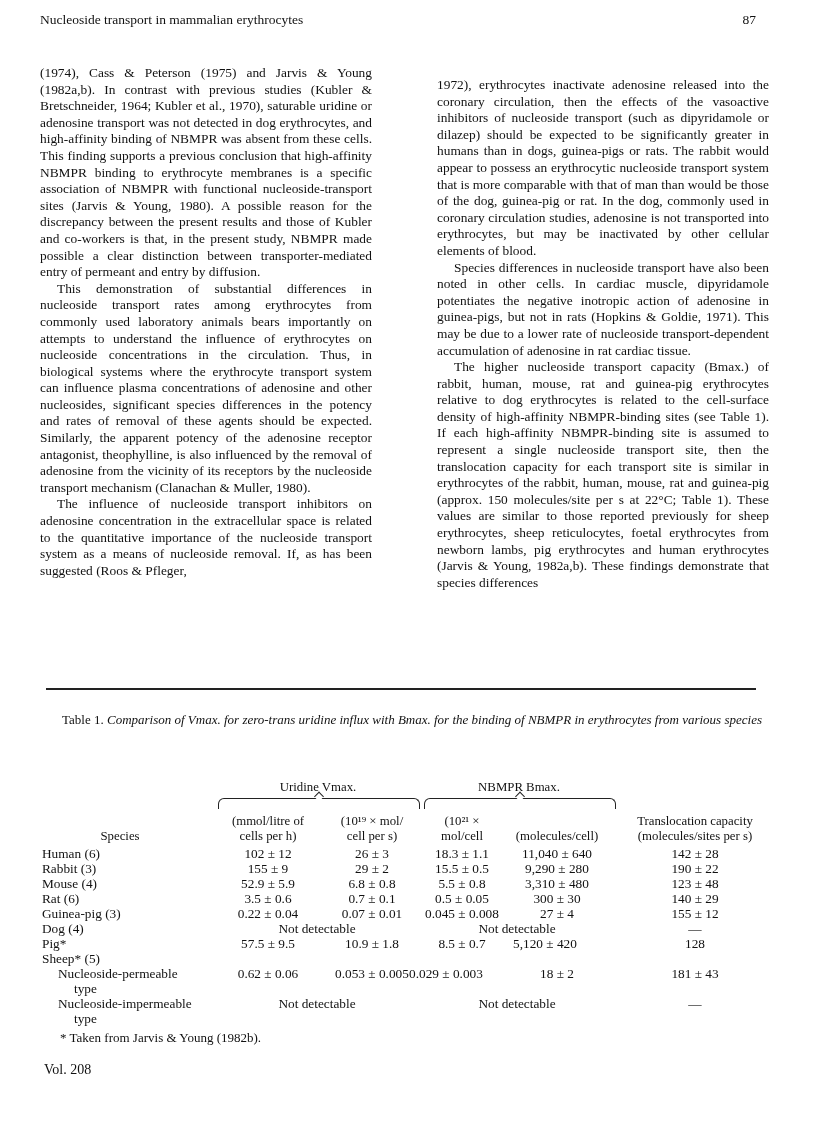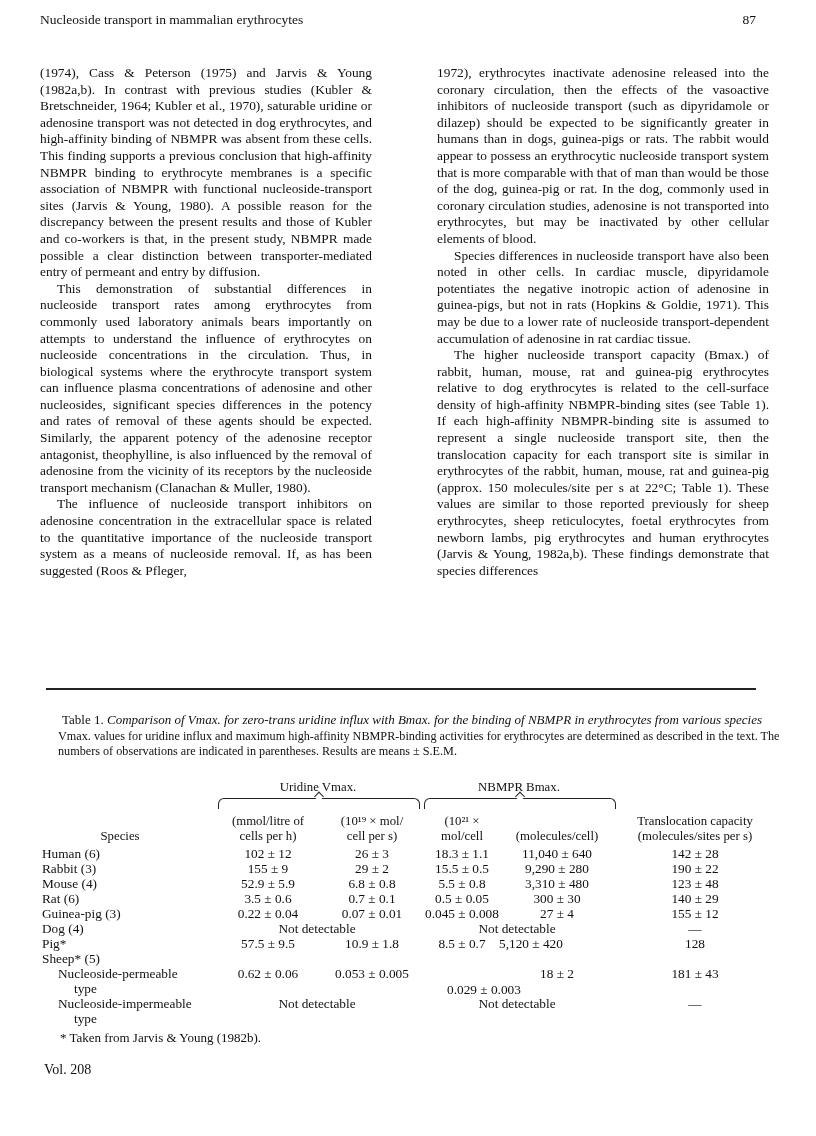--- a/index.html
+++ b/index.html
@@ -1,21 +1,21 @@
 <!DOCTYPE html>
 <html><head>
 <meta charset="utf-8">
 <style>
   html, body { margin: 0; padding: 0; background: #ffffff; }
   body { width: 816px; height: 1136px; position: relative; color: #111; font-family: "Liberation Serif", "DejaVu Serif", serif; overflow: hidden; }
   .running-head { position: absolute; top: 12px; left: 40px; width: 716px; font-size: 13.5px; }
   .running-head .page-num { position: absolute; right: 0; top: 0; }
   .col { position: absolute; top: 65px; width: 332px; font-size: 13.4px; line-height: 16.6px; text-align: justify; }
   .col.left { left: 40px; }
-  .col.right { left: 437px; }
+  .col.right { left: 437px; margin-top: 12px; }
   .col p { margin: 0; }
   .col p.indent { text-indent: 17px; }
   .rule { position: absolute; top: 688px; left: 46px; width: 710px; height: 1.5px; background: #222; }
   .table-caption { position: absolute; top: 712px; left: 40px; width: 744px; font-size: 13px; line-height: 15px; }
   .table-caption .cap-title { text-align: center; }
   .table-caption .cap-title i { font-style: italic; }
   .table-caption .cap-note { font-size: 12.2px; margin-top: 2px; padding-left: 18px; font-family: "Liberation Sans Narrow","Liberation Serif", serif; }
   .tbl { position: absolute; top: 780px; left: 40px; width: 744px; font-size: 13.3px; }
   .tbl .grp { position: absolute; top: 0; text-align: center; font-size: 12.8px; }
   .brace { position: absolute; top: 18px; height: 10px; border-top: 1.3px solid #222; border-left: 1.3px solid #222; border-right: 1.3px solid #222; border-radius: 6px 6px 0 0; }
@@ -49,21 +49,20 @@
   <p class="indent">The higher nucleoside transport capacity (Bmax.) of rabbit, human, mouse, rat and guinea-pig erythrocytes relative to dog erythrocytes is related to the cell-surface density of high-affinity NBMPR-binding sites (see Table 1). If each high-affinity NBMPR-binding site is assumed to represent a single nucleoside transport site, then the translocation capacity for each transport site is similar in erythrocytes of the rabbit, human, mouse, rat and guinea-pig (approx. 150 molecules/site per s at 22°C; Table 1). These values are similar to those reported previously for sheep erythrocytes, sheep reticulocytes, foetal erythrocytes from newborn lambs, pig erythrocytes and human erythrocytes (Jarvis &amp; Young, 1982a,b). These findings demonstrate that species differences</p>
 </div>
 
 <div class="rule"></div>
 
 <div class="table-caption">
   <div class="cap-title">
     <span>Table 1.</span>
     <i>Comparison of Vmax. for zero-trans uridine influx with Bmax. for the binding of NBMPR in erythrocytes from various species</i>
   </div>
-  <div class="cap-note">Vmax. values for uridine influx and maximum high-affinity NBMPR-binding activities for erythrocytes are determined as described in the text. The numbers of observations are indicated in parentheses. Results are means ± S.E.M.</div>
 </div>
 
 <div class="tbl">
   <div class="grp" style="left:178px; width:200px;">Uridine Vmax.</div>
   <div class="brace" style="left:178px; width:200px;"></div>
   <div class="grp" style="left:384px; width:190px;">NBMPR Bmax.</div>
   <div class="brace" style="left:384px; width:190px;"></div>
 
   <div class="hdr" style="left:0; width:160px; top:49px;">Species</div>
   <div class="hdr" style="left:172px; width:112px;">
@@ -131,31 +130,31 @@
     <span class="sp">Dog (4)</span>
     <span class="c" style="left:172px;width:210px;">Not detectable</span>
     <span class="c" style="left:382px;width:190px;">Not detectable</span>
     <span class="c" style="left:580px;width:150px;">—</span>
   </div>
   <div class="row" style="top:156px;">
     <span class="sp">Pig*</span>
     <span class="c" style="left:172px;width:112px;">57.5 ± 9.5</span>
     <span class="c" style="left:282px;width:100px;">10.9 ± 1.8</span>
     <span class="c" style="left:382px;width:80px;">8.5 ± 0.7</span>
-    <span class="c" style="left:436px;width:110px;">5,120 ± 420</span>
+    <span class="c" style="left:450px;width:110px;">5,120 ± 420</span>
     <span class="c" style="left:580px;width:150px;">128</span>
   </div>
   <div class="row" style="top:171px;">
     <span class="sp">Sheep* (5)</span>
   </div>
   <div class="row" style="top:186px;">
     <span class="sp sub">Nucleoside-permeable</span>
     <span class="c" style="left:172px;width:112px;">0.62 ± 0.06</span>
     <span class="c" style="left:282px;width:100px;">0.053 ± 0.005</span>
-    <span class="c" style="left:404px;width:80px;margin-top:16px;">0.029 ± 0.003</span>
+    <span class="c" style="left:366px;width:80px;">0.029 ± 0.003</span>
     <span class="c" style="left:462px;width:110px;">18 ± 2</span>
     <span class="c" style="left:580px;width:150px;">181 ± 43</span>
   </div>
   <div class="row" style="top:201px;">
     <span class="sp sub2">type</span>
   </div>
   <div class="row" style="top:216px;">
     <span class="sp sub">Nucleoside-impermeable</span>
     <span class="c" style="left:172px;width:210px;">Not detectable</span>
     <span class="c" style="left:382px;width:190px;">Not detectable</span>

